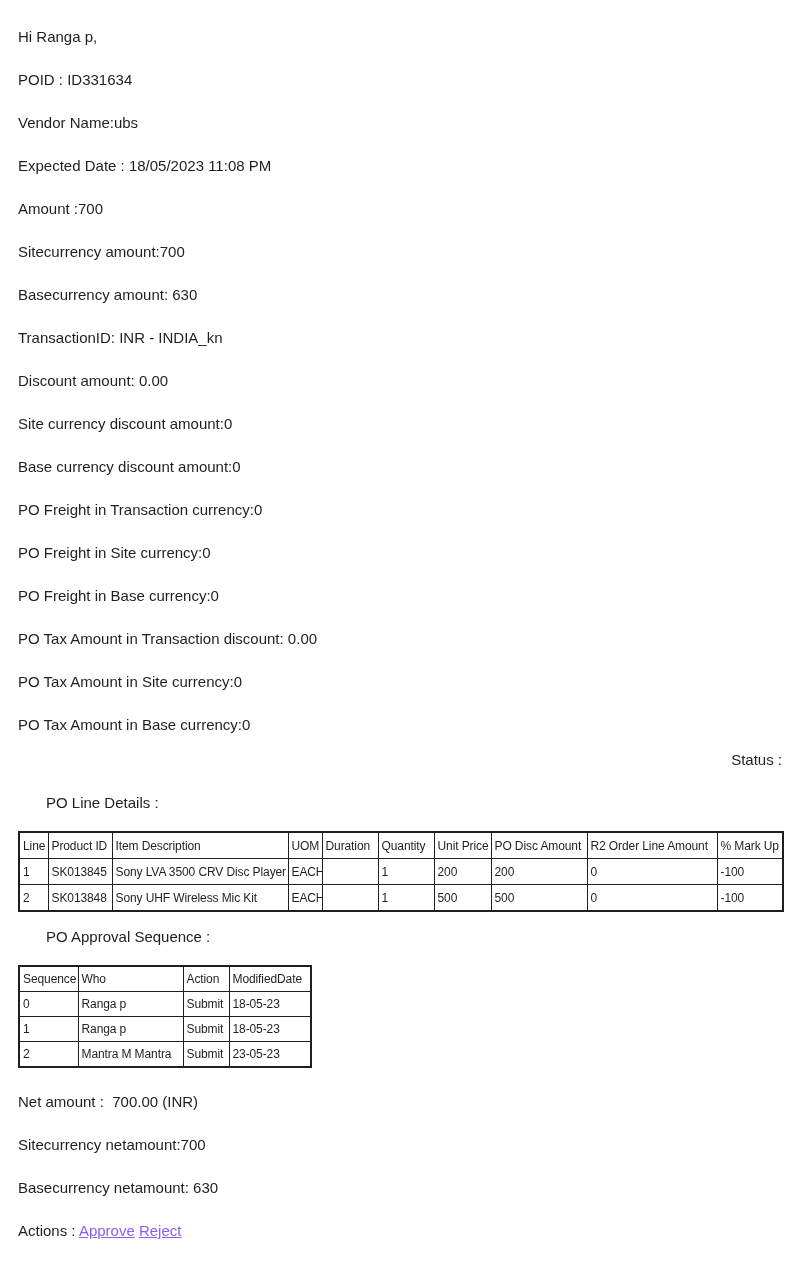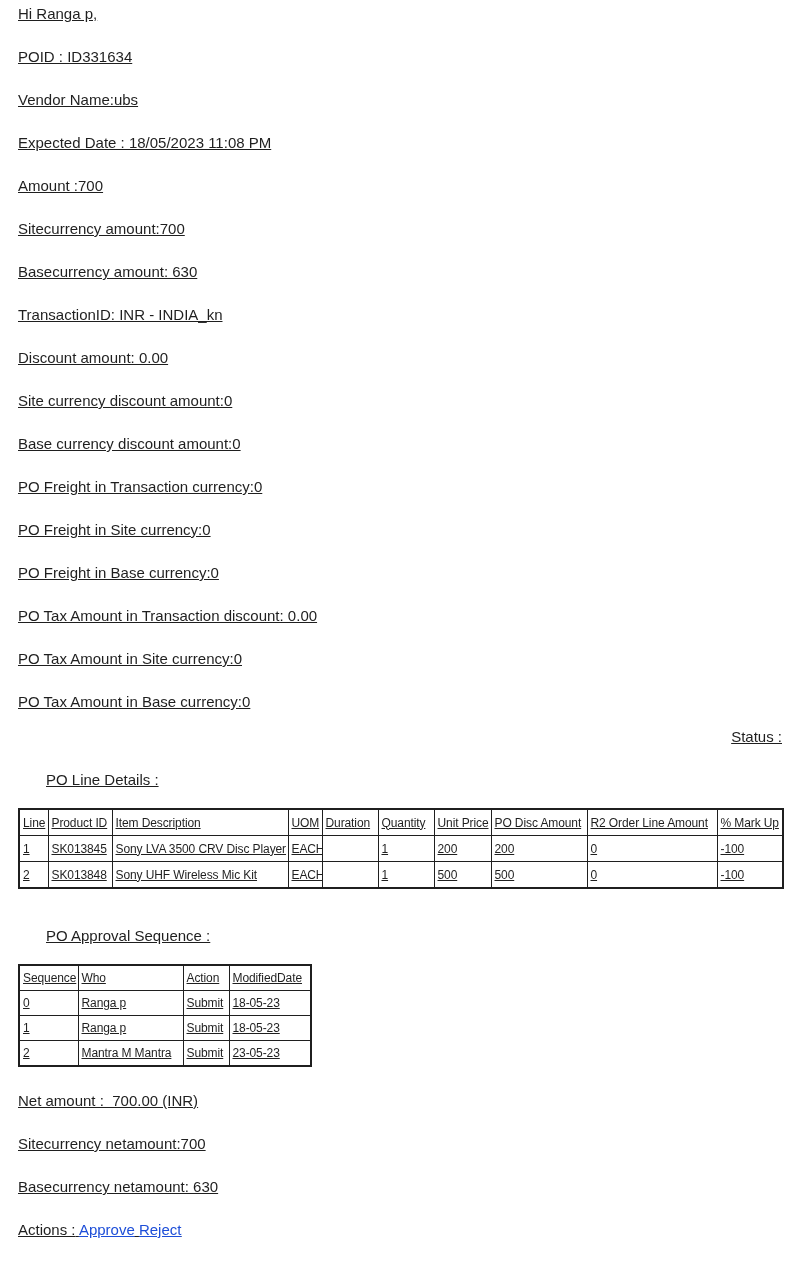--- a/index.html
+++ b/index.html
@@ -8,22 +8,21 @@
     background: #ffffff;
   }
   body {
     width: 800px;
     height: 1280px;
     font-family: "Liberation Sans", sans-serif;
     color: #1f1f1f;
     overflow: hidden;
   }
   .content {
-    padding: 5px 18px 0 18px;
-    text-decoration: underline;
+    padding: 28px 18px 0 18px;
   }
   p.line {
     margin: 0 0 26px 0;
     font-size: 15px;
     line-height: 17px;
   }
   p.pull-up { margin-top: -8px; text-align: right; }
   p.table-title { margin-bottom: 20px; margin-left: 28px; }
 
   table {
@@ -35,27 +34,27 @@
   th, td {
     border: 1px solid #1f1f1f;
     font-weight: normal;
     text-align: left;
     vertical-align: middle;
     padding: 0 3px;
     white-space: nowrap;
     overflow: hidden;
     letter-spacing: -0.1px;
   }
-  table.po-lines { width: 764px; margin: 0 0 38px 0; border-radius: 15px; }
+  table.po-lines { width: 764px; margin: 0 0 16px 0; border-radius: 15px; }
   table.po-lines th, table.po-lines td { height: 25px; }
   table.approval { width: 292px; margin: 0 0 25px 0; }
   table.approval th, table.approval td { height: 24px; }
 
   a.action-link {
-    color: #1d4ed8;
+    color: #8b5cf6;
     text-decoration: underline;
     cursor: pointer;
   }
 </style>
 </head>
 <body>
 
 <div class="content">
 
   <p class="line">Hi Ranga p,</p>

